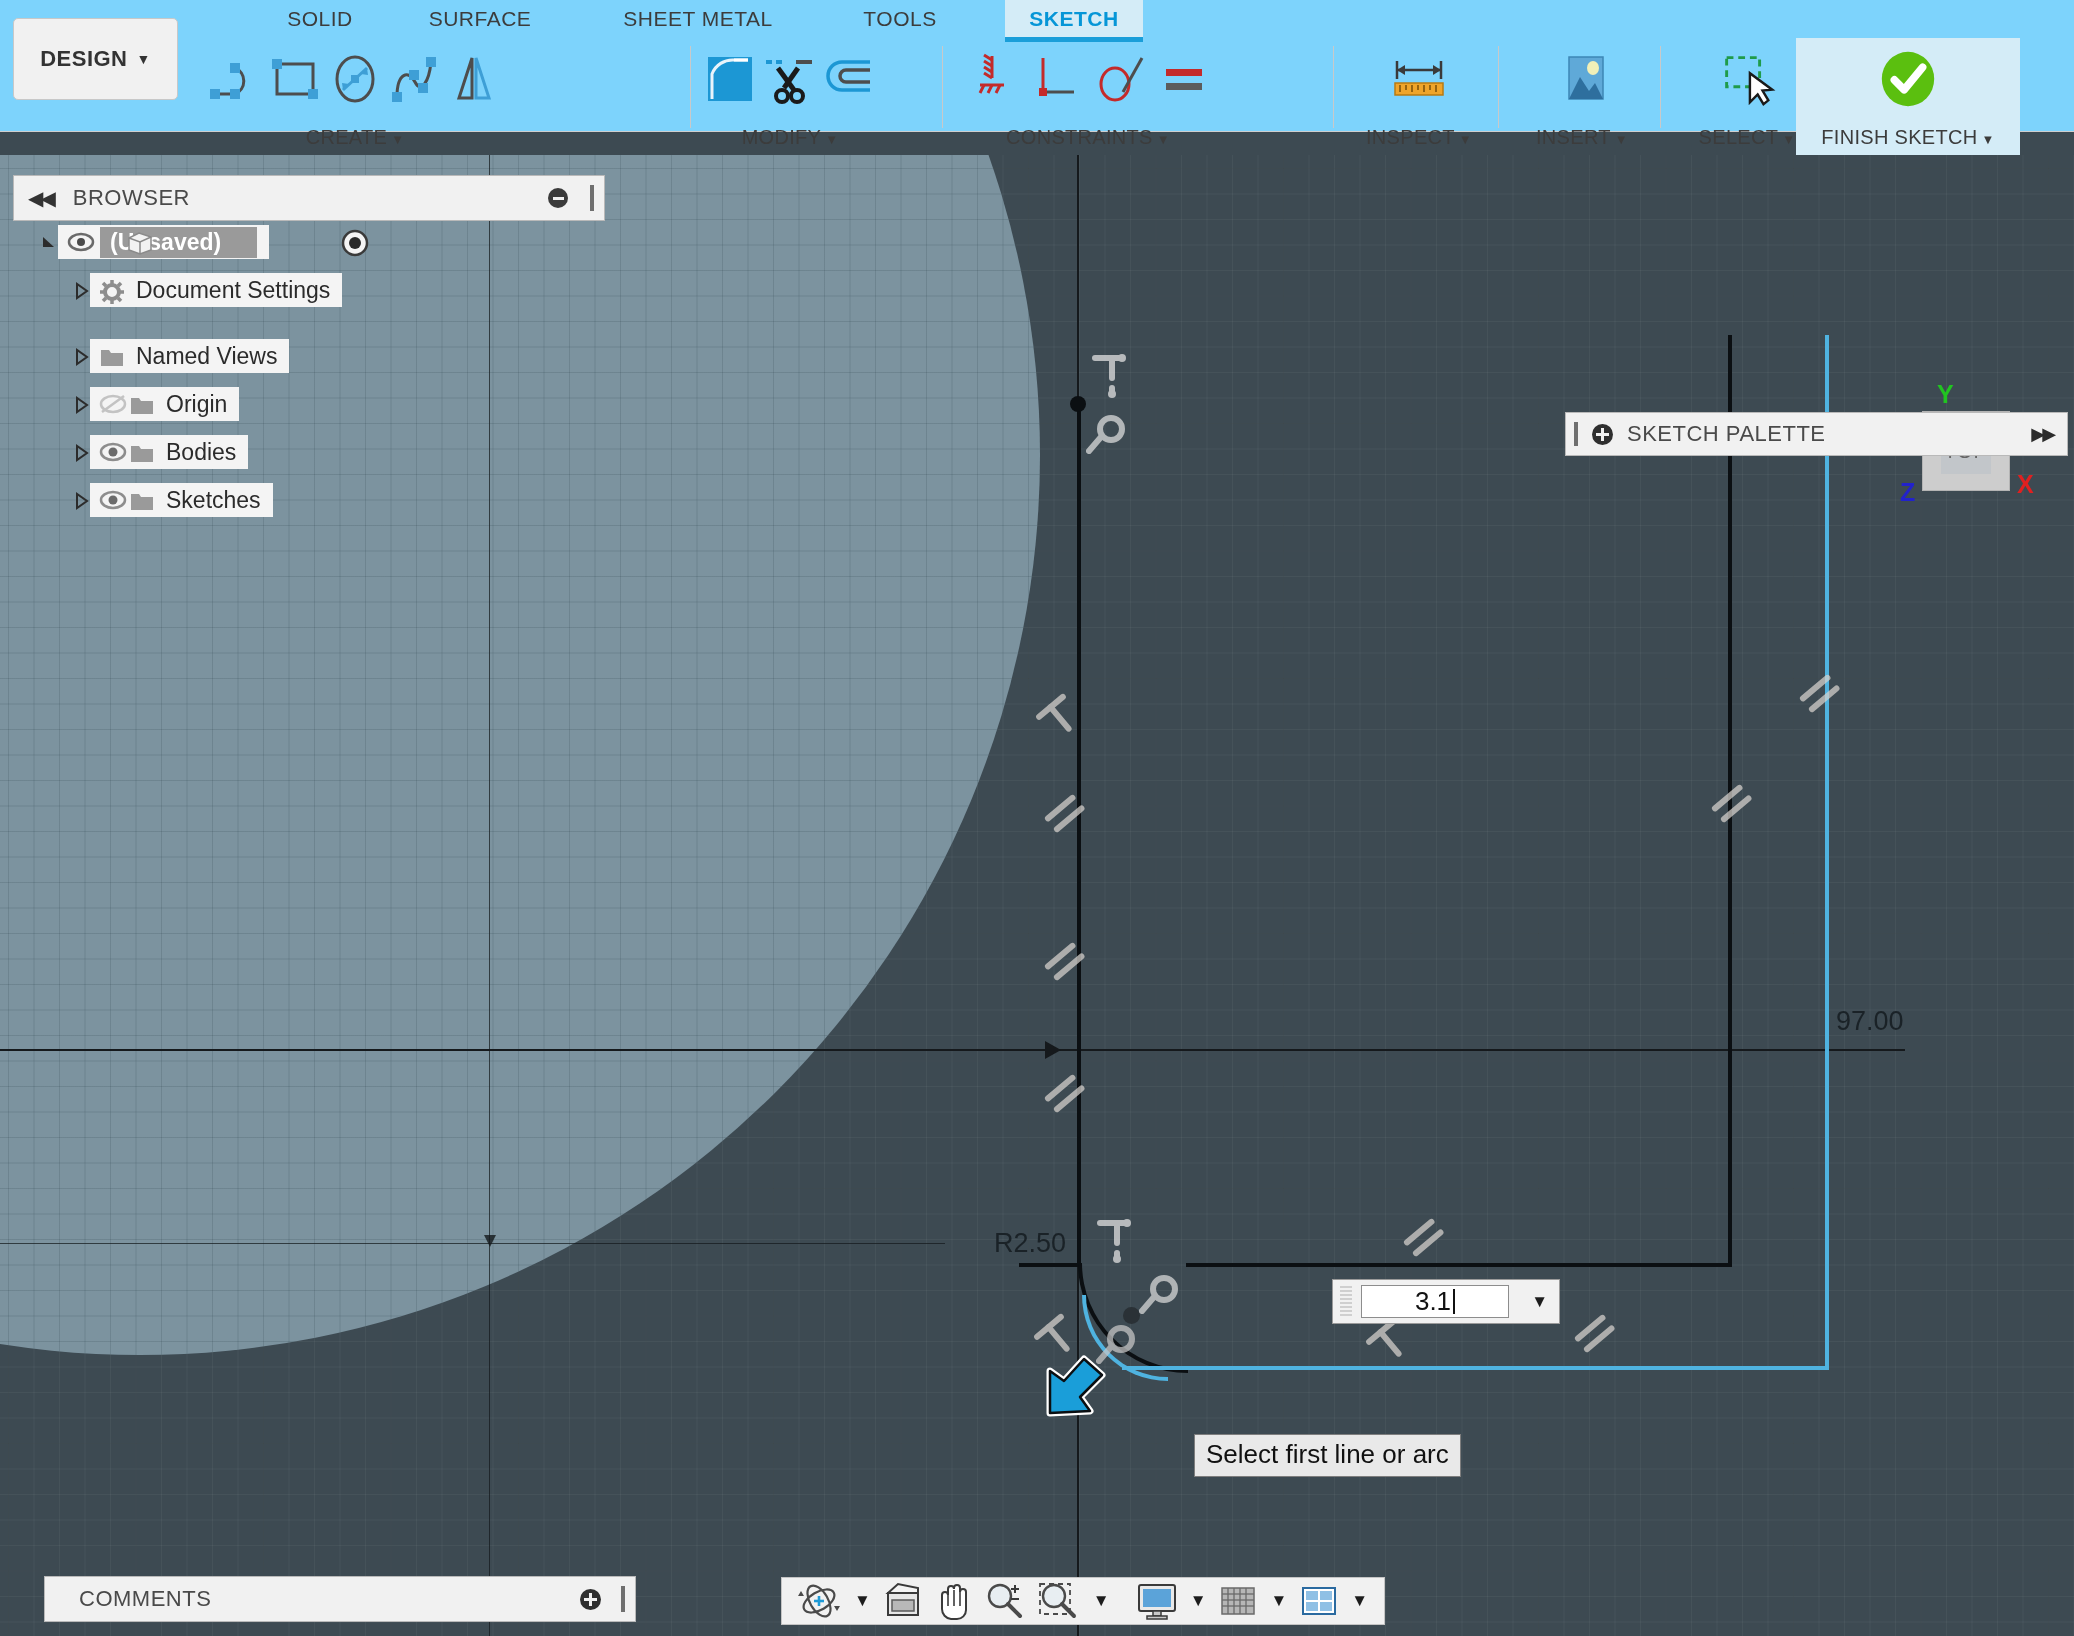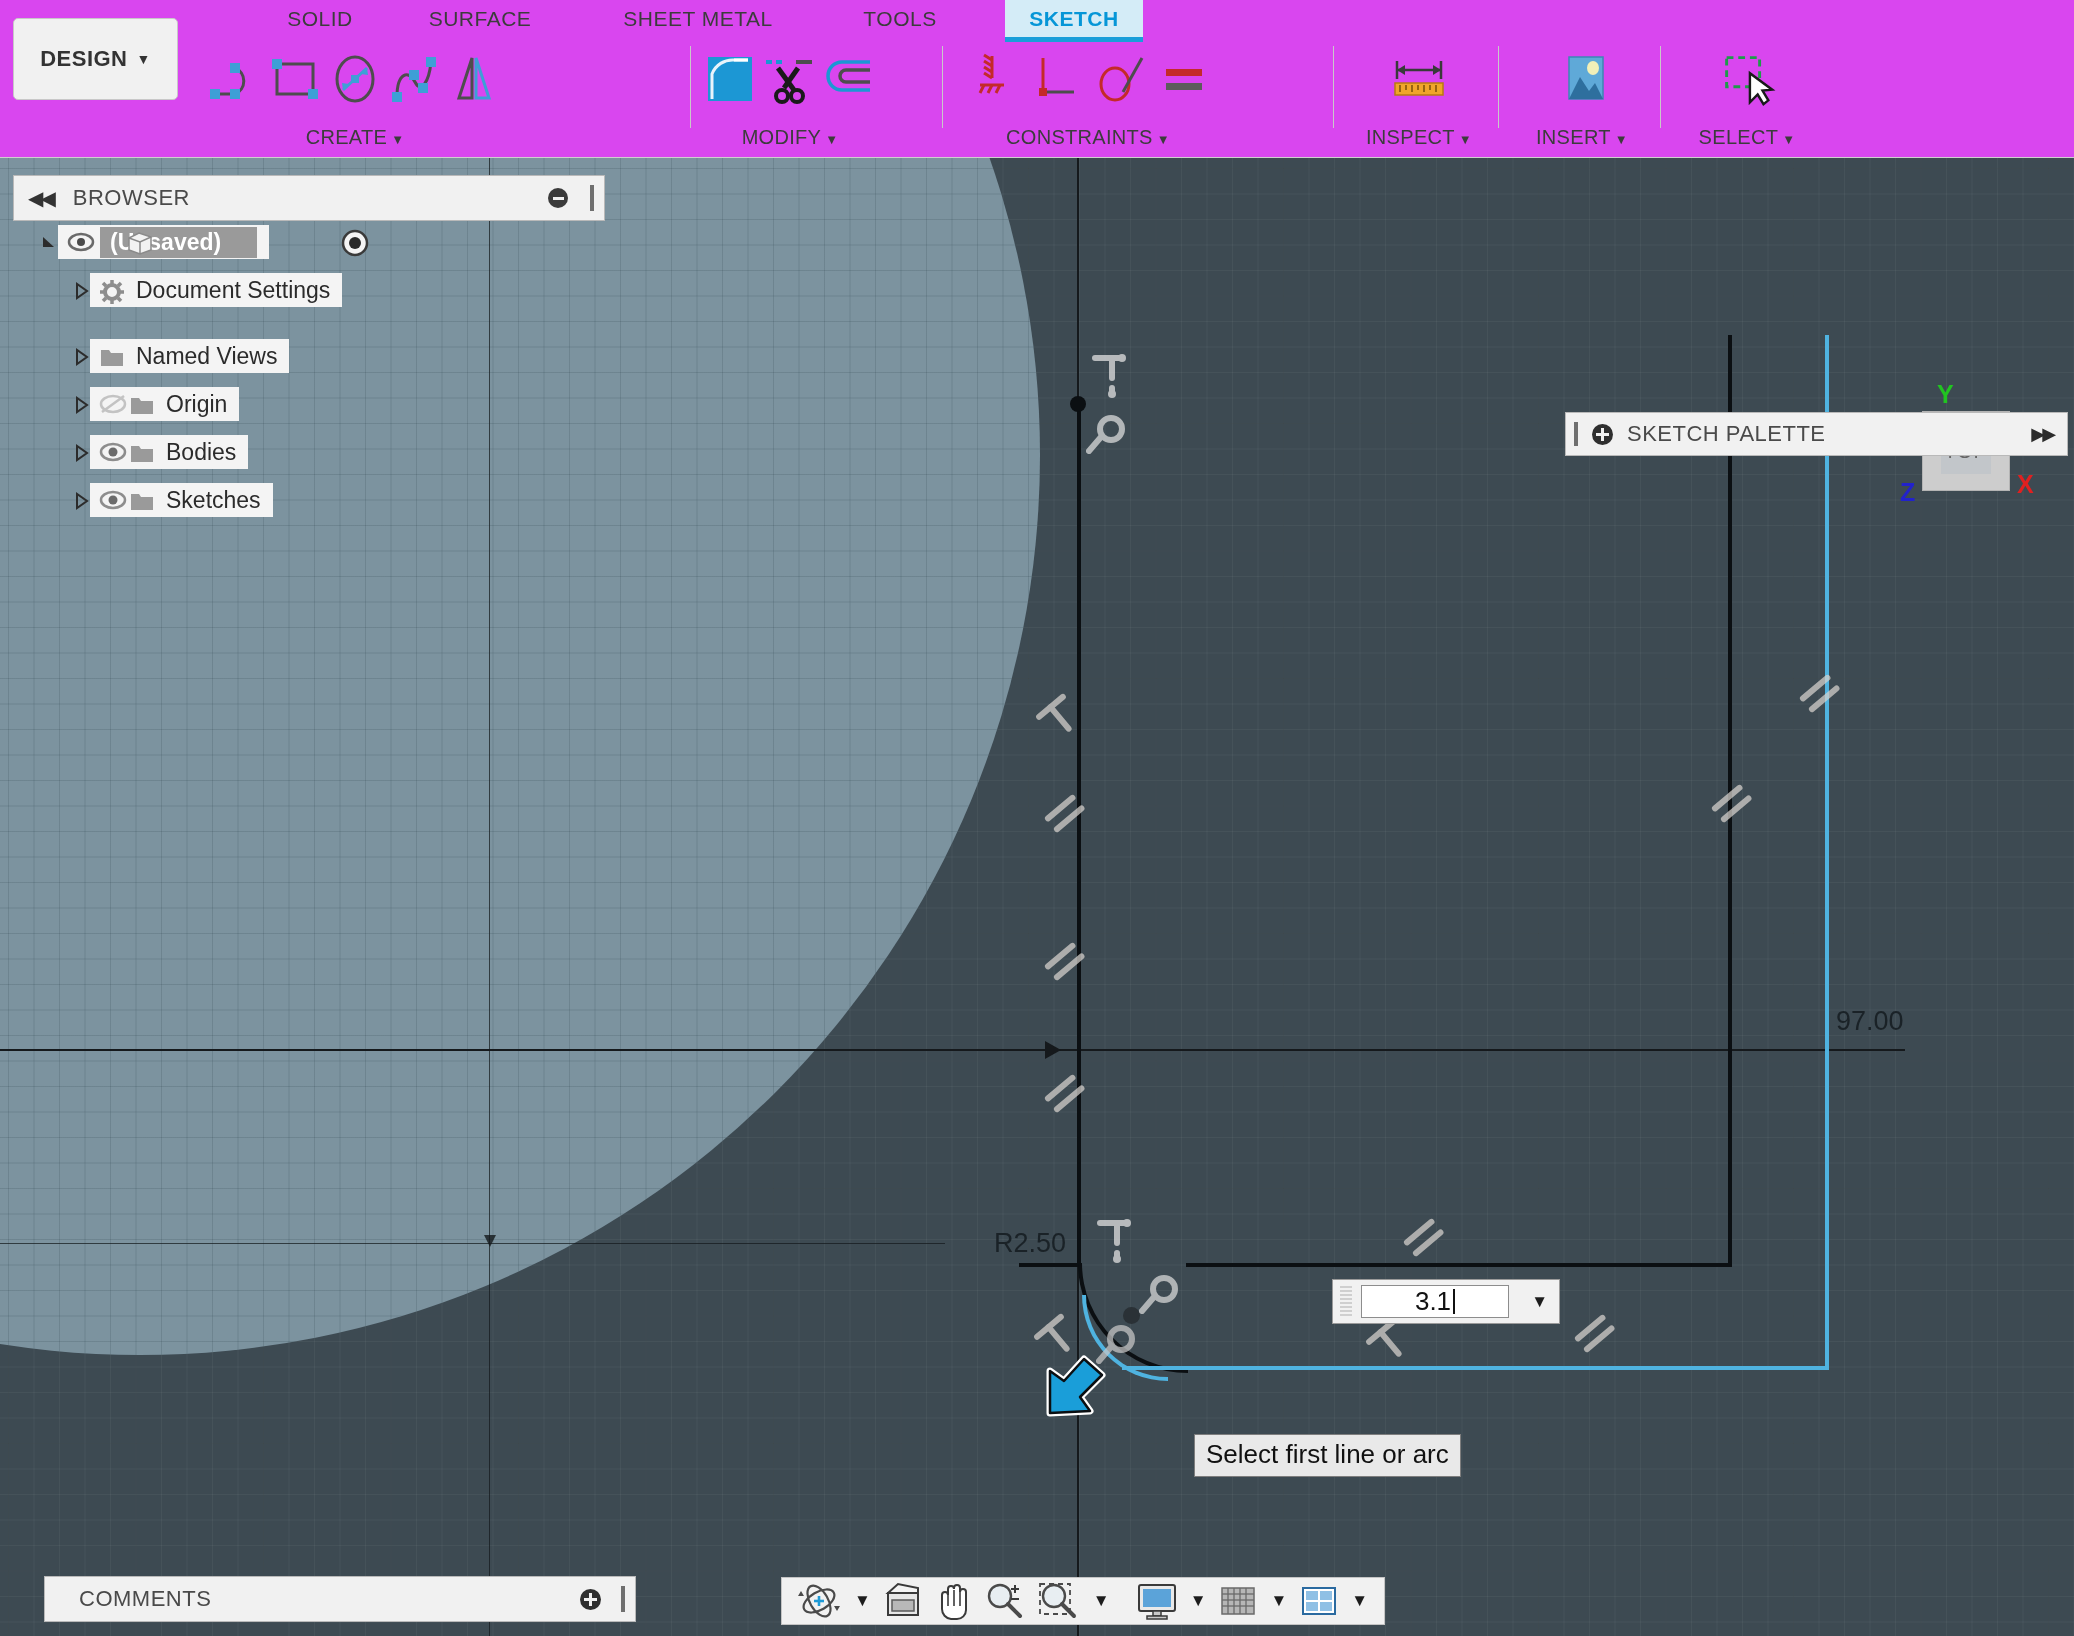--- a/index.html
+++ b/index.html
@@ -8,22 +8,22 @@
     width: 2074px; height: 1636px;
     overflow: hidden;
     font-family: "Liberation Sans", sans-serif;
     background: #3d4a52;
   }
   #app { position: relative; width: 2074px; height: 1636px; }
 
   
   #ribbon {
     position: absolute; left: 0; top: 0;
-    width: 2074px; height: 158px;
-    background: #d946ef;
+    width: 2074px; height: 132px;
+    background: #7dd3fc;
     border-bottom: 1px solid #cfcfcf;
     padding-left: 8px;
   }
   #tabrow {
     position: absolute; left: 0; top: 0; height: 38px; width: 100%;
   }
   .tab {
     position: absolute; top: 0; height: 38px;
     display: flex; align-items: center; justify-content: center;
     font-size: 21px; letter-spacing: 0.5px;
@@ -742,20 +742,33 @@
             <rect x="12" y="6" width="34" height="30" fill="none" stroke="#1f9b4a" stroke-width="3" stroke-dasharray="7 5"></rect>
             <path d="M36 22 L36 52 L44 44 L50 54 L55 50 L49 40 L59 39 Z" fill="#ffffff" stroke="#1a1a1a" stroke-width="2.5"></path>
           </svg>
         </div>
       </div>
       <div class="rlabel">
         <span>SELECT</span><span class="caret">▼</span>
       </div>
     </div>
 
+    <div class="rgroup hl" style="left:1796px; width:224px;">
+      <div class="ricons">
+        <div class="ibtn">
+          <svg width="66" height="62" viewBox="0 0 66 62">
+            <ellipse cx="33" cy="31" rx="27" ry="28" fill="#5bbf0f"></ellipse>
+            <path d="M19 32 L29 42 L48 19" fill="none" stroke="#ffffff" stroke-width="8" stroke-linecap="round" stroke-linejoin="round"></path>
+          </svg>
+        </div>
+      </div>
+      <div class="rlabel">
+        <span>FINISH SKETCH</span><span class="caret">▼</span>
+      </div>
+    </div>
   </div>
 
   <div id="browser">
     <span class="bk-collapse">◀◀</span>
     <span class="bk-title">BROWSER</span>
     <span class="bk-min"></span>
     <span class="bk-grip"></span>
   </div>
 
   <div id="tree">

